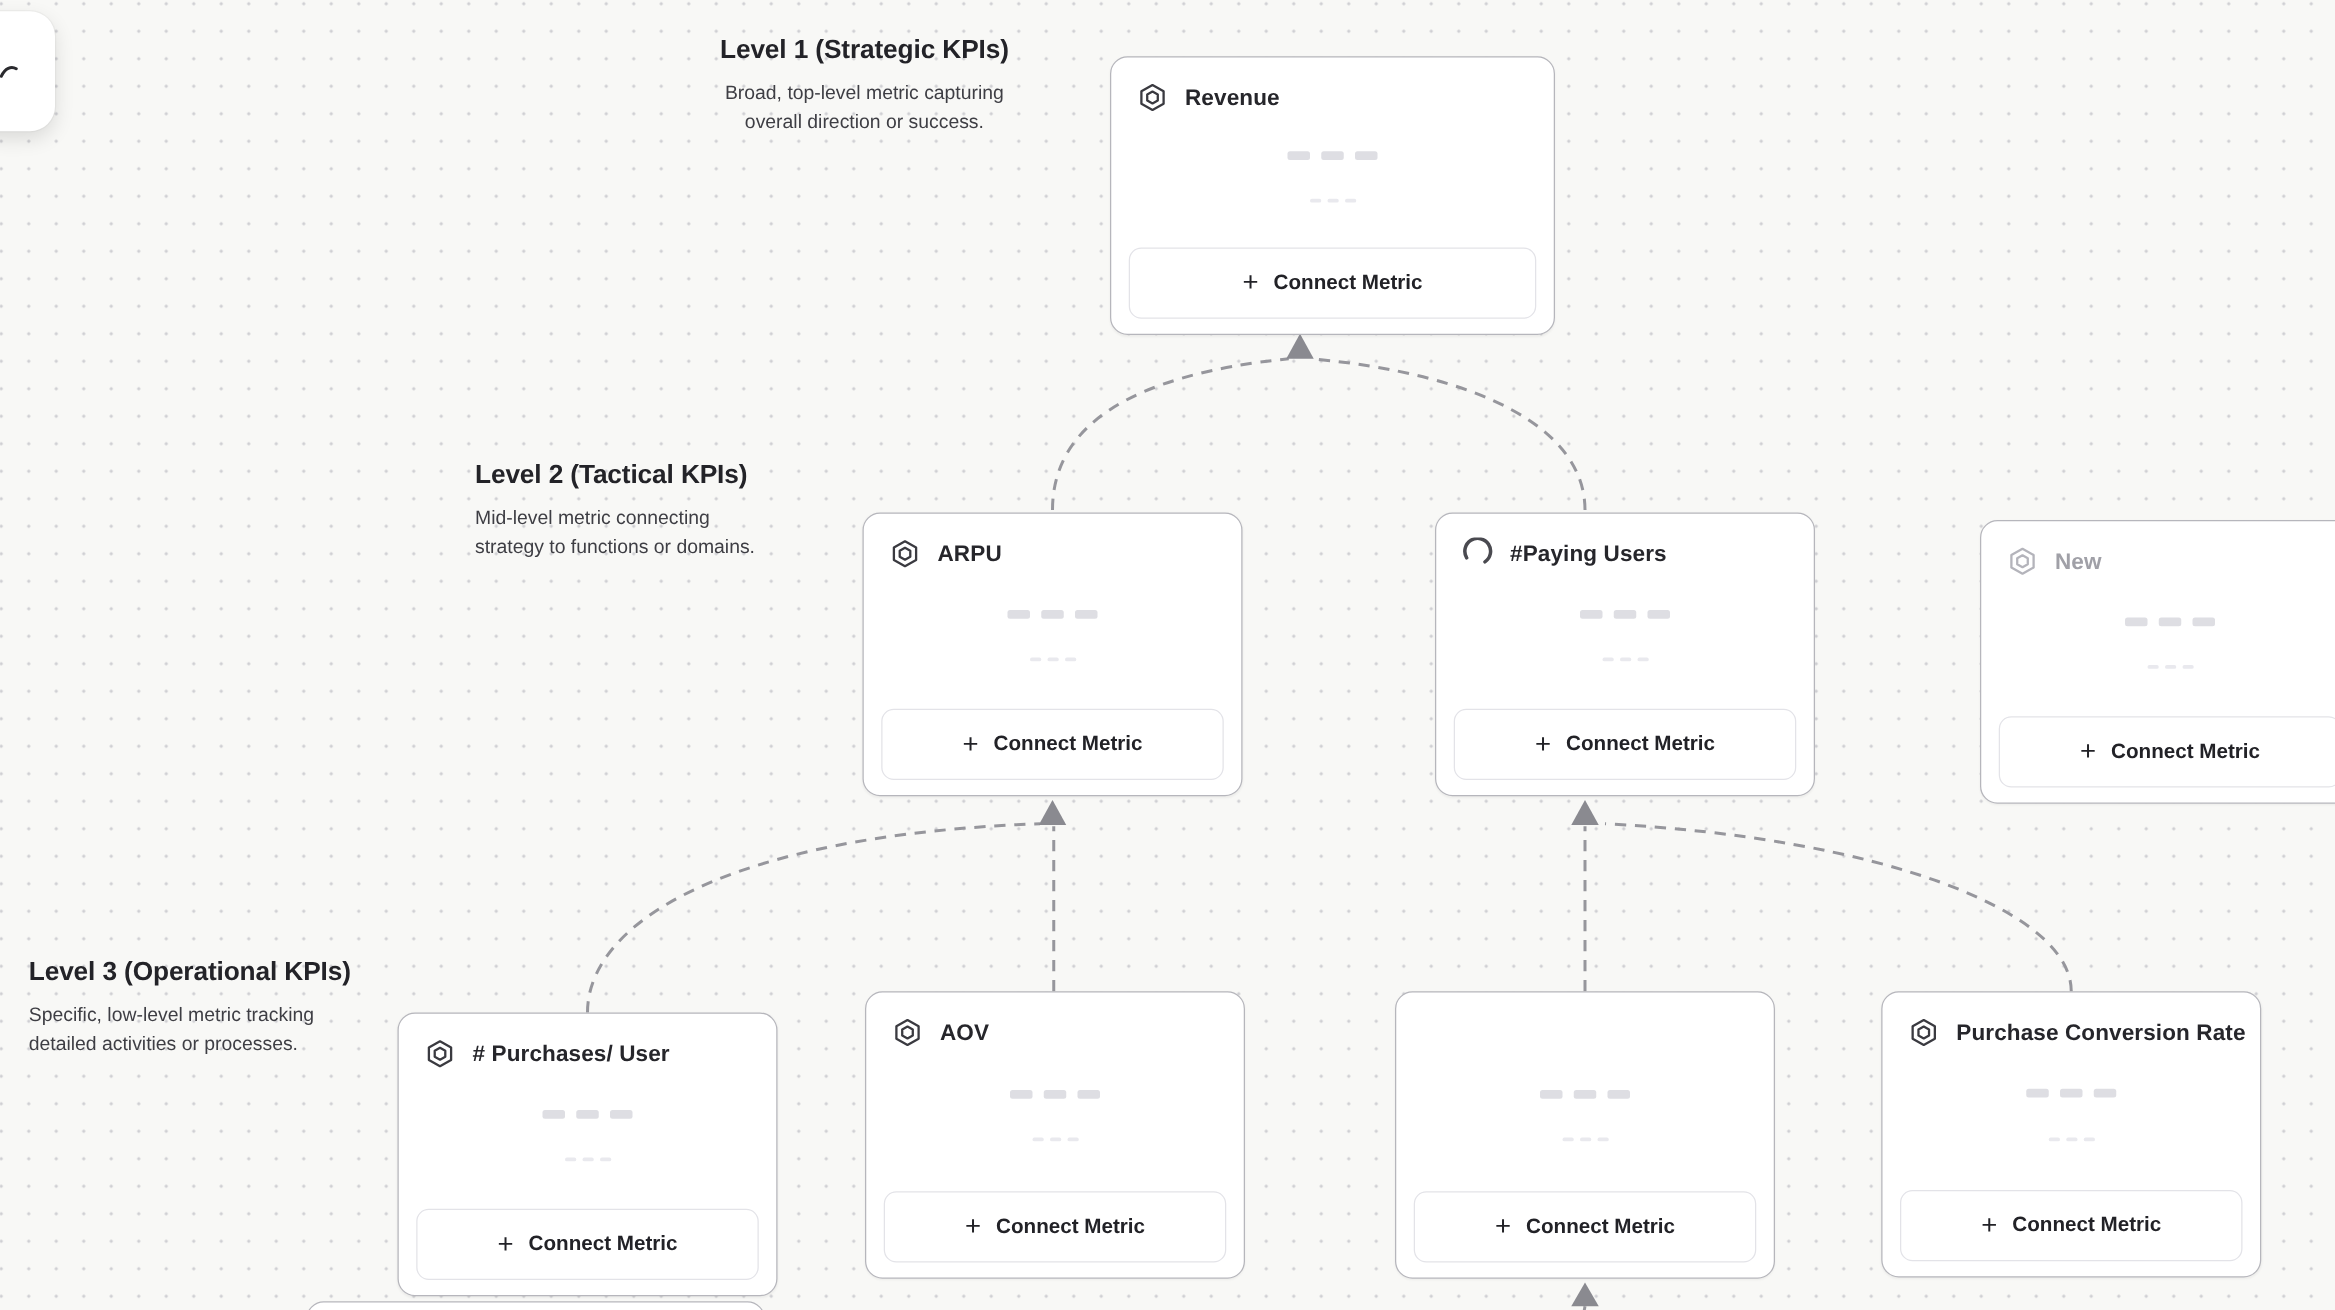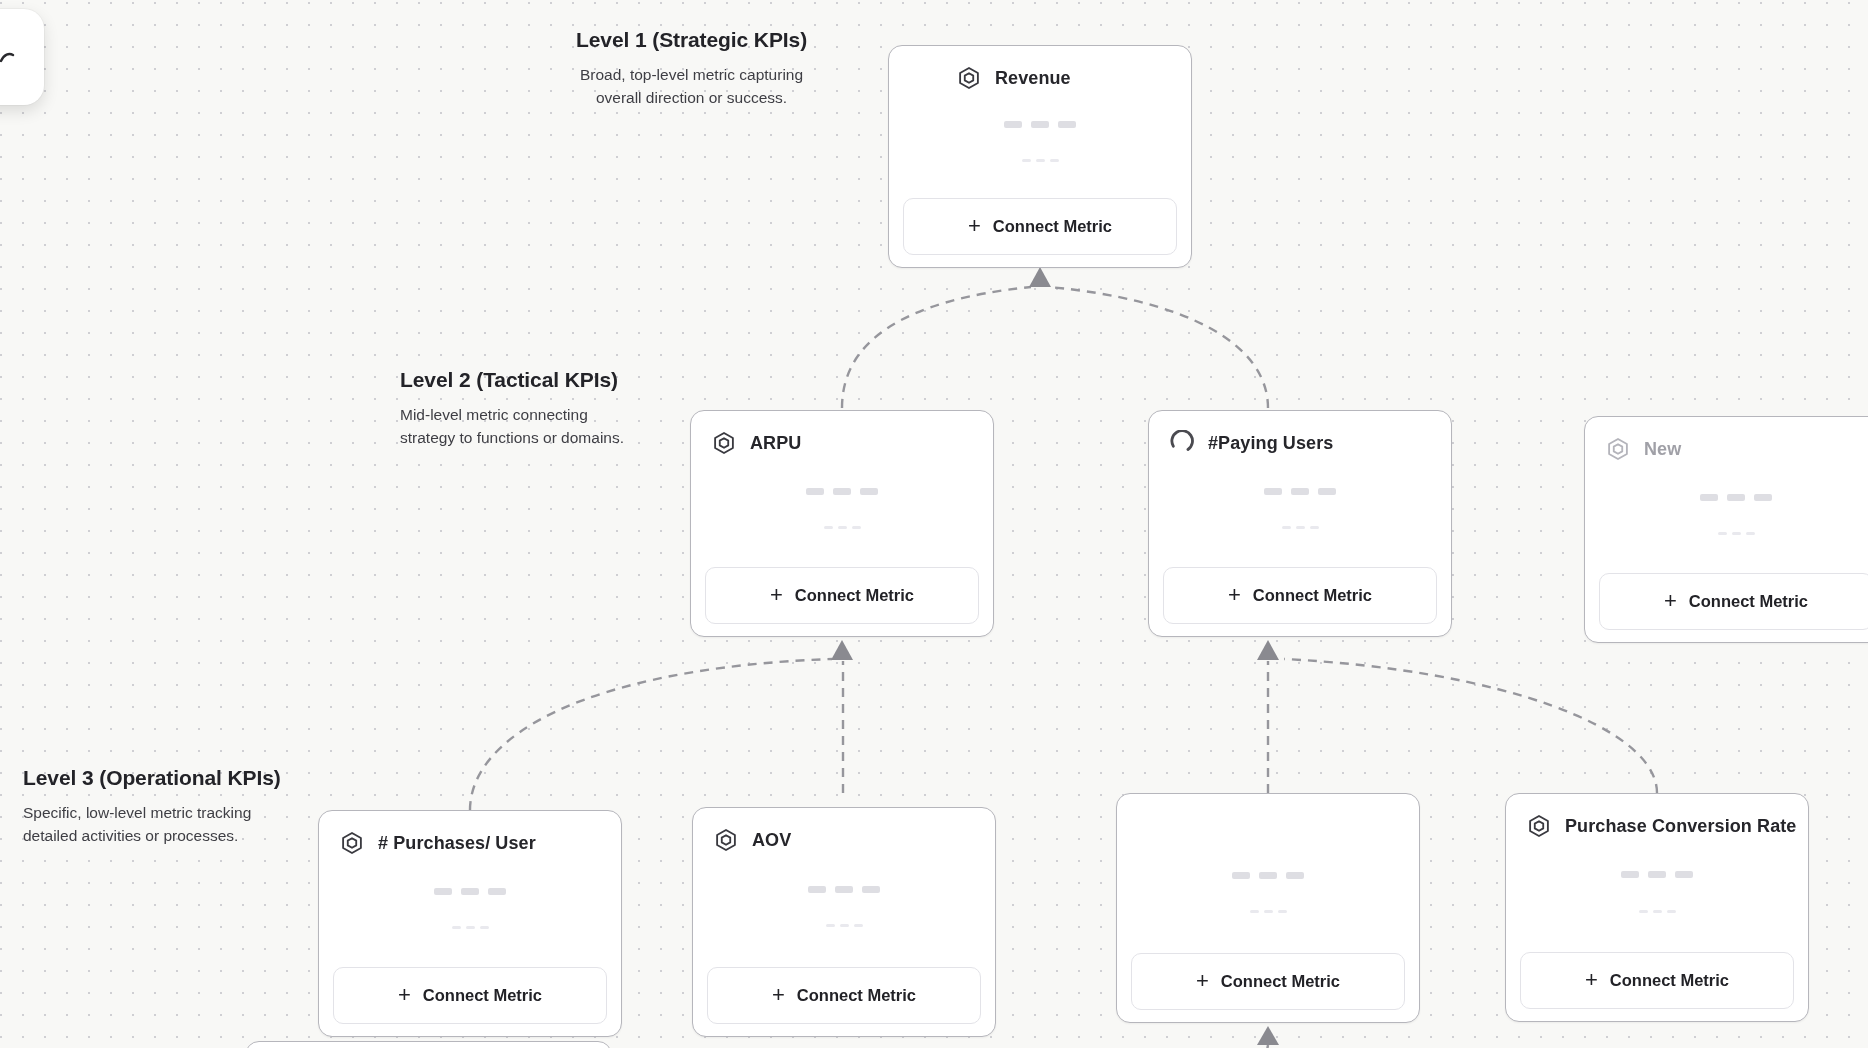--- a/index.html
+++ b/index.html
@@ -74,32 +74,32 @@
 
     <path class="edge" d="M 1268 1045 L 1266 1056"></path>
     <polygon class="arrowhead" points="1268,1026 1257,1045 1279,1045"></polygon>
   </svg>
 
   <div class="level-label" style="left:576px; top:28px;text-align:center;">
     <h2 class="level-title">Level 1 (Strategic KPIs)</h2>
     <p class="level-desc">Broad, top-level metric capturing
 overall direction or success.</p>
   </div>
-  <div class="level-label" style="left:400px; top:368px;">
+  <div class="level-label" style="left:380px; top:368px;">
     <h2 class="level-title">Level 2 (Tactical KPIs)</h2>
     <p class="level-desc">Mid-level metric connecting
 strategy to functions or domains.</p>
   </div>
   <div class="level-label" style="left:23px; top:766px;">
     <h2 class="level-title">Level 3 (Operational KPIs)</h2>
     <p class="level-desc">Specific, low-level metric tracking
 detailed activities or processes.</p>
   </div>
 
-  <div class="card" style="left:888px; top:45px; width:304px; height:223px;padding-left:47px;">
+  <div class="card" style="left:888px; top:45px; width:356px; height:223px;">
     <div class="card-header">
       <svg class="metric-icon" viewBox="0 0 24 24" fill="none" stroke="#3a3a40" stroke-width="1.7" stroke-linejoin="round">
         <path d="M12 2.8 20.2 7.4 20.2 16.6 12 21.2 3.8 16.6 3.8 7.4 Z"></path>
         <path d="M12 7.6 15.9 9.8 15.9 14.2 12 16.4 8.1 14.2 8.1 9.8 Z"></path>
       </svg>
       <span class="card-title">Revenue</span>
     </div>
     <div class="skeleton-row1">
         <span></span>
         <span></span>
@@ -204,21 +204,21 @@
         <span></span>
         <span></span>
         <span></span>
       </div>
     <div class="connect-btn">
       <span class="plus-glyph">+</span>
       <span>Connect Metric</span>
     </div>
   </div>
 
-  <div class="card" style="left:692px; top:793px; width:304px; height:230px;margin-top:14px;">
+  <div class="card" style="left:692px; top:793px; width:304px; height:230px;">
     <div class="card-header">
       <svg class="metric-icon" viewBox="0 0 24 24" fill="none" stroke="#3a3a40" stroke-width="1.7" stroke-linejoin="round">
         <path d="M12 2.8 20.2 7.4 20.2 16.6 12 21.2 3.8 16.6 3.8 7.4 Z"></path>
         <path d="M12 7.6 15.9 9.8 15.9 14.2 12 16.4 8.1 14.2 8.1 9.8 Z"></path>
       </svg>
       <span class="card-title">AOV</span>
     </div>
     <div class="skeleton-row1">
         <span></span>
         <span></span>

